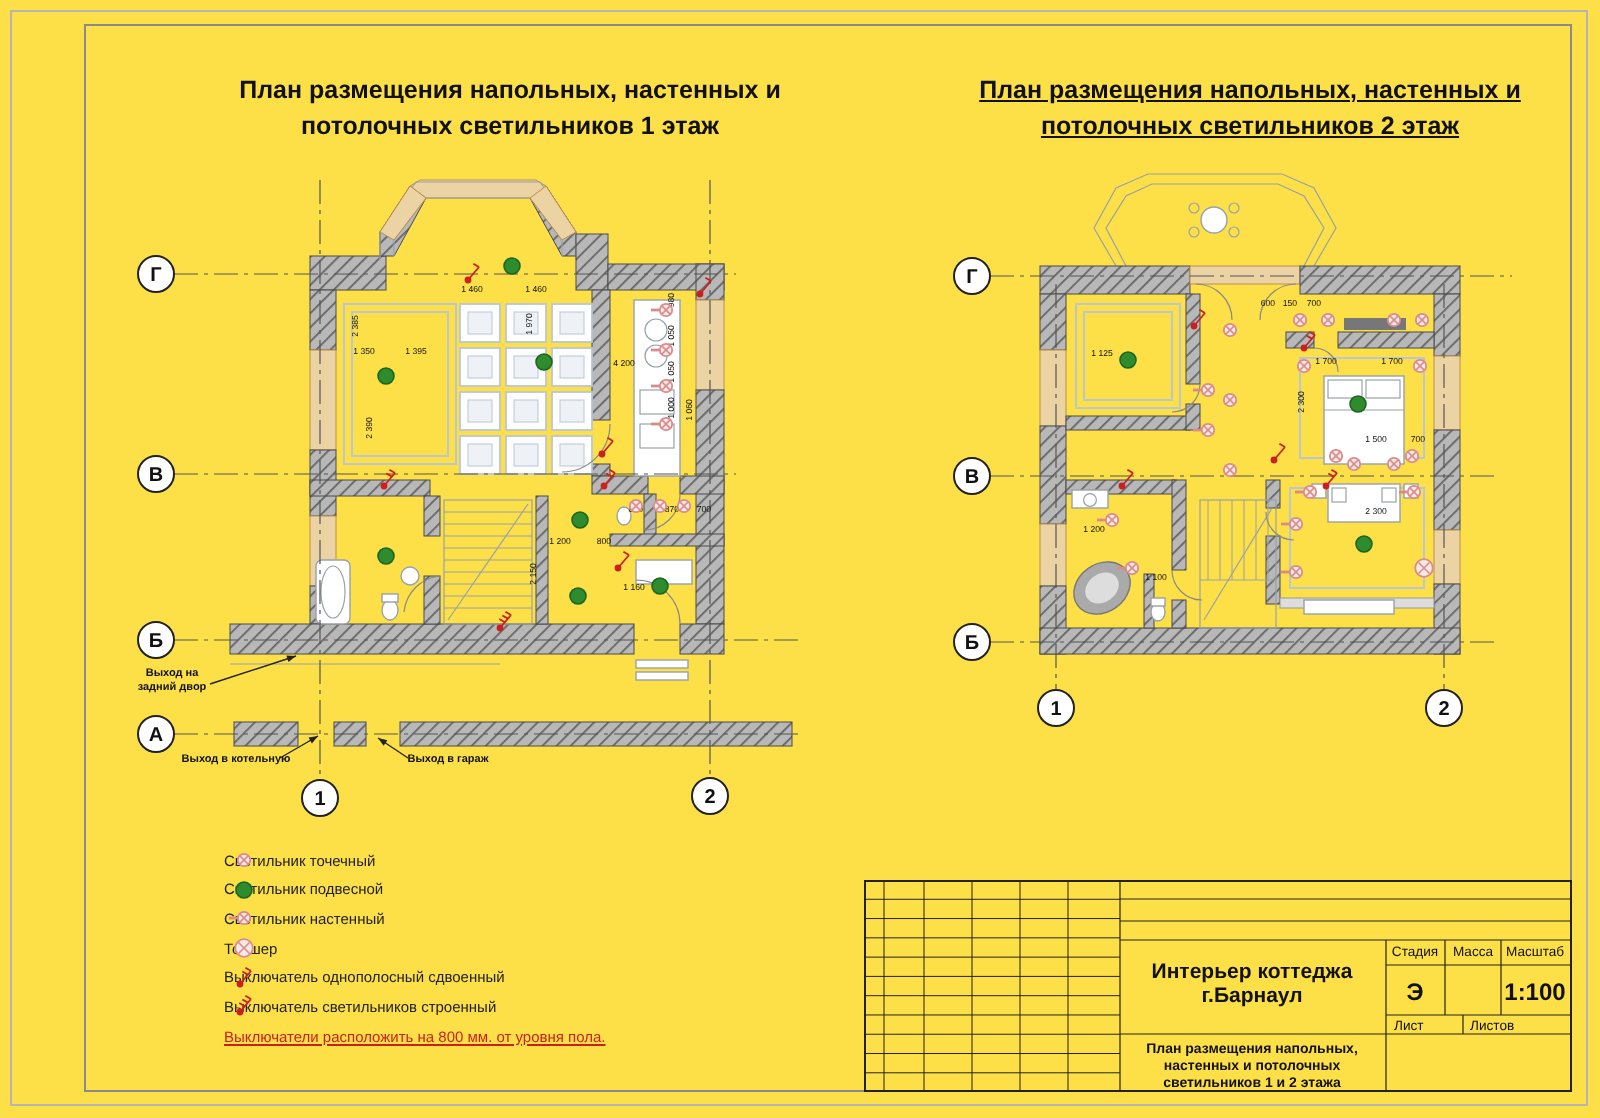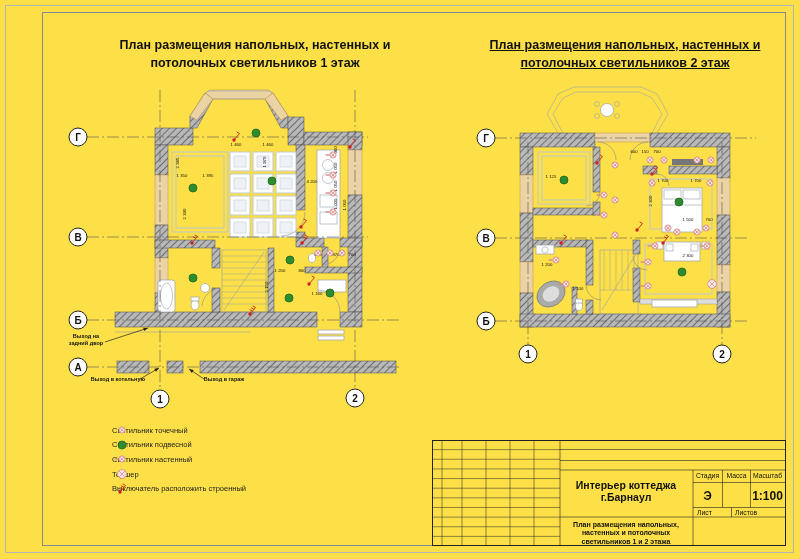--- a/index.html
+++ b/index.html
@@ -639,24 +639,34 @@
           <line x1="-2.728" y1="2.728" x2="2.728" y2="-2.728" stroke="#d98c8c" stroke-width="0.8"></line>
         </svg>
         <span>Торшер</span>
       </div>
       <div class="legend-row">
         <svg width="20" height="14" viewBox="-10 -7 20 14">
           <circle cx="-2" cy="3" r="1.7" fill="#cc2020"></circle>
           <line x1="-2" y1="3" x2="3.5" y2="-3.5" stroke="#cc2020" stroke-width="0.9"></line>
           <line x1="3.5" y1="-3.5" x2="0.7000000000000002" y2="-5.1" stroke="#cc2020" stroke-width="0.9"></line>
           <line x1="1.96" y1="-1.6799999999999997" x2="-0.8399999999999999" y2="-3.28" stroke="#cc2020" stroke-width="0.9"></line>
+        </svg>
+        <span>Выключатель однополосный сдвоенный</span>
+      </div>
+      <div class="legend-row">
+        <svg width="20" height="14" viewBox="-10 -7 20 14">
+          <circle cx="-2" cy="3" r="1.7" fill="#cc2020"></circle>
+          <line x1="-2" y1="3" x2="3.5" y2="-3.5" stroke="#cc2020" stroke-width="0.9"></line>
+          <line x1="3.5" y1="-3.5" x2="0.7000000000000002" y2="-5.1" stroke="#cc2020" stroke-width="0.9"></line>
+          <line x1="1.96" y1="-1.6799999999999997" x2="-0.8399999999999999" y2="-3.28" stroke="#cc2020" stroke-width="0.9"></line>
           <line x1="0.41999999999999993" y1="0.14000000000000057" x2="-2.38" y2="-1.4599999999999995" stroke="#cc2020" stroke-width="0.9"></line>
         </svg>
-        <span>Выключатель расположить строенный</span>
+        <span>Выключатель светильников строенный</span>
       </div>
+      <div class="legend-note">Выключатели расположить на 800 мм. от уровня пола.</div>
     </div>
 
   <svg id="tb" viewBox="432 440 354 106">
     <g class="tbl" stroke-width="1">
       <rect x="432.5" y="440.5" width="353" height="105"></rect>
     </g>
     <g class="tbl" stroke-width=".6">
       <line x1="560" y1="440" x2="560" y2="546"></line>
       <line x1="693" y1="470" x2="693" y2="546"></line>
       <line x1="722.5" y1="470" x2="722.5" y2="507.5"></line>

